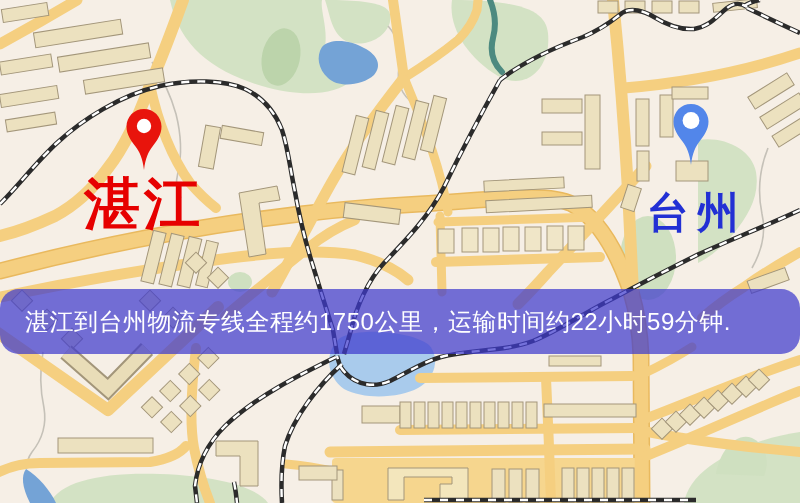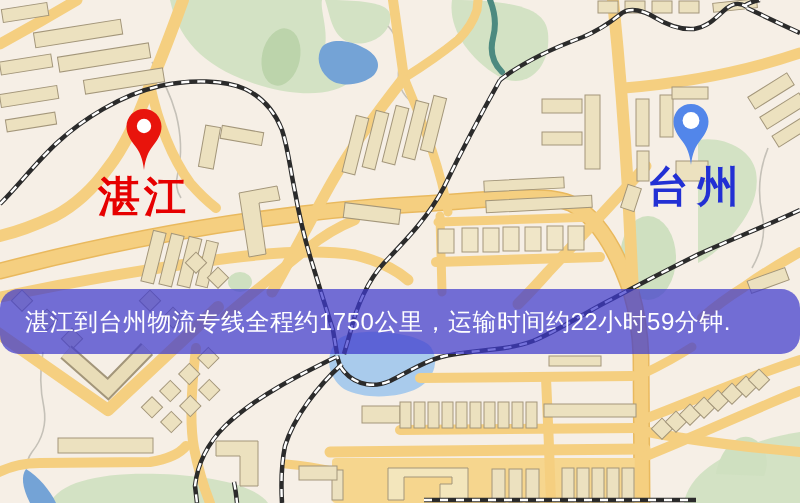--- a/index.html
+++ b/index.html
@@ -17,22 +17,22 @@
     color:#ffffff;font-size:24px;letter-spacing:0.5px;white-space:nowrap;
   }
   .marker{position:absolute;cursor:pointer;}
   .marker svg{display:block;}
   .marker-origin{left:124px;top:108px;}
   .marker-dest{left:669px;top:103px;}
   .city-label{
     position:absolute;font-weight:bold;text-align:center;
     line-height:1;user-select:none;
   }
-  .label-origin{left:58px;top:176px;width:172px;font-size:42px;letter-spacing:4px;color:#e60000;}
-  .label-dest{left:612px;top:166px;width:170px;font-size:42px;letter-spacing:8px;color:#2230d4;}
+  .label-origin{left:58px;top:176px;width:172px;font-size:56px;letter-spacing:4px;color:#e60000;}
+  .label-dest{left:612px;top:192px;width:170px;font-size:42px;letter-spacing:8px;color:#2230d4;}
 </style>
 </head>
 <body>
 
 <div class="stage">
 
   <svg class="map-svg" width="800" height="503" viewBox="0 0 800 503" aria-hidden="true">
     <rect x="0" y="0" width="800" height="503" fill="#f6efe6"></rect>
 
     <g fill="#d3e2c4" stroke="none">

